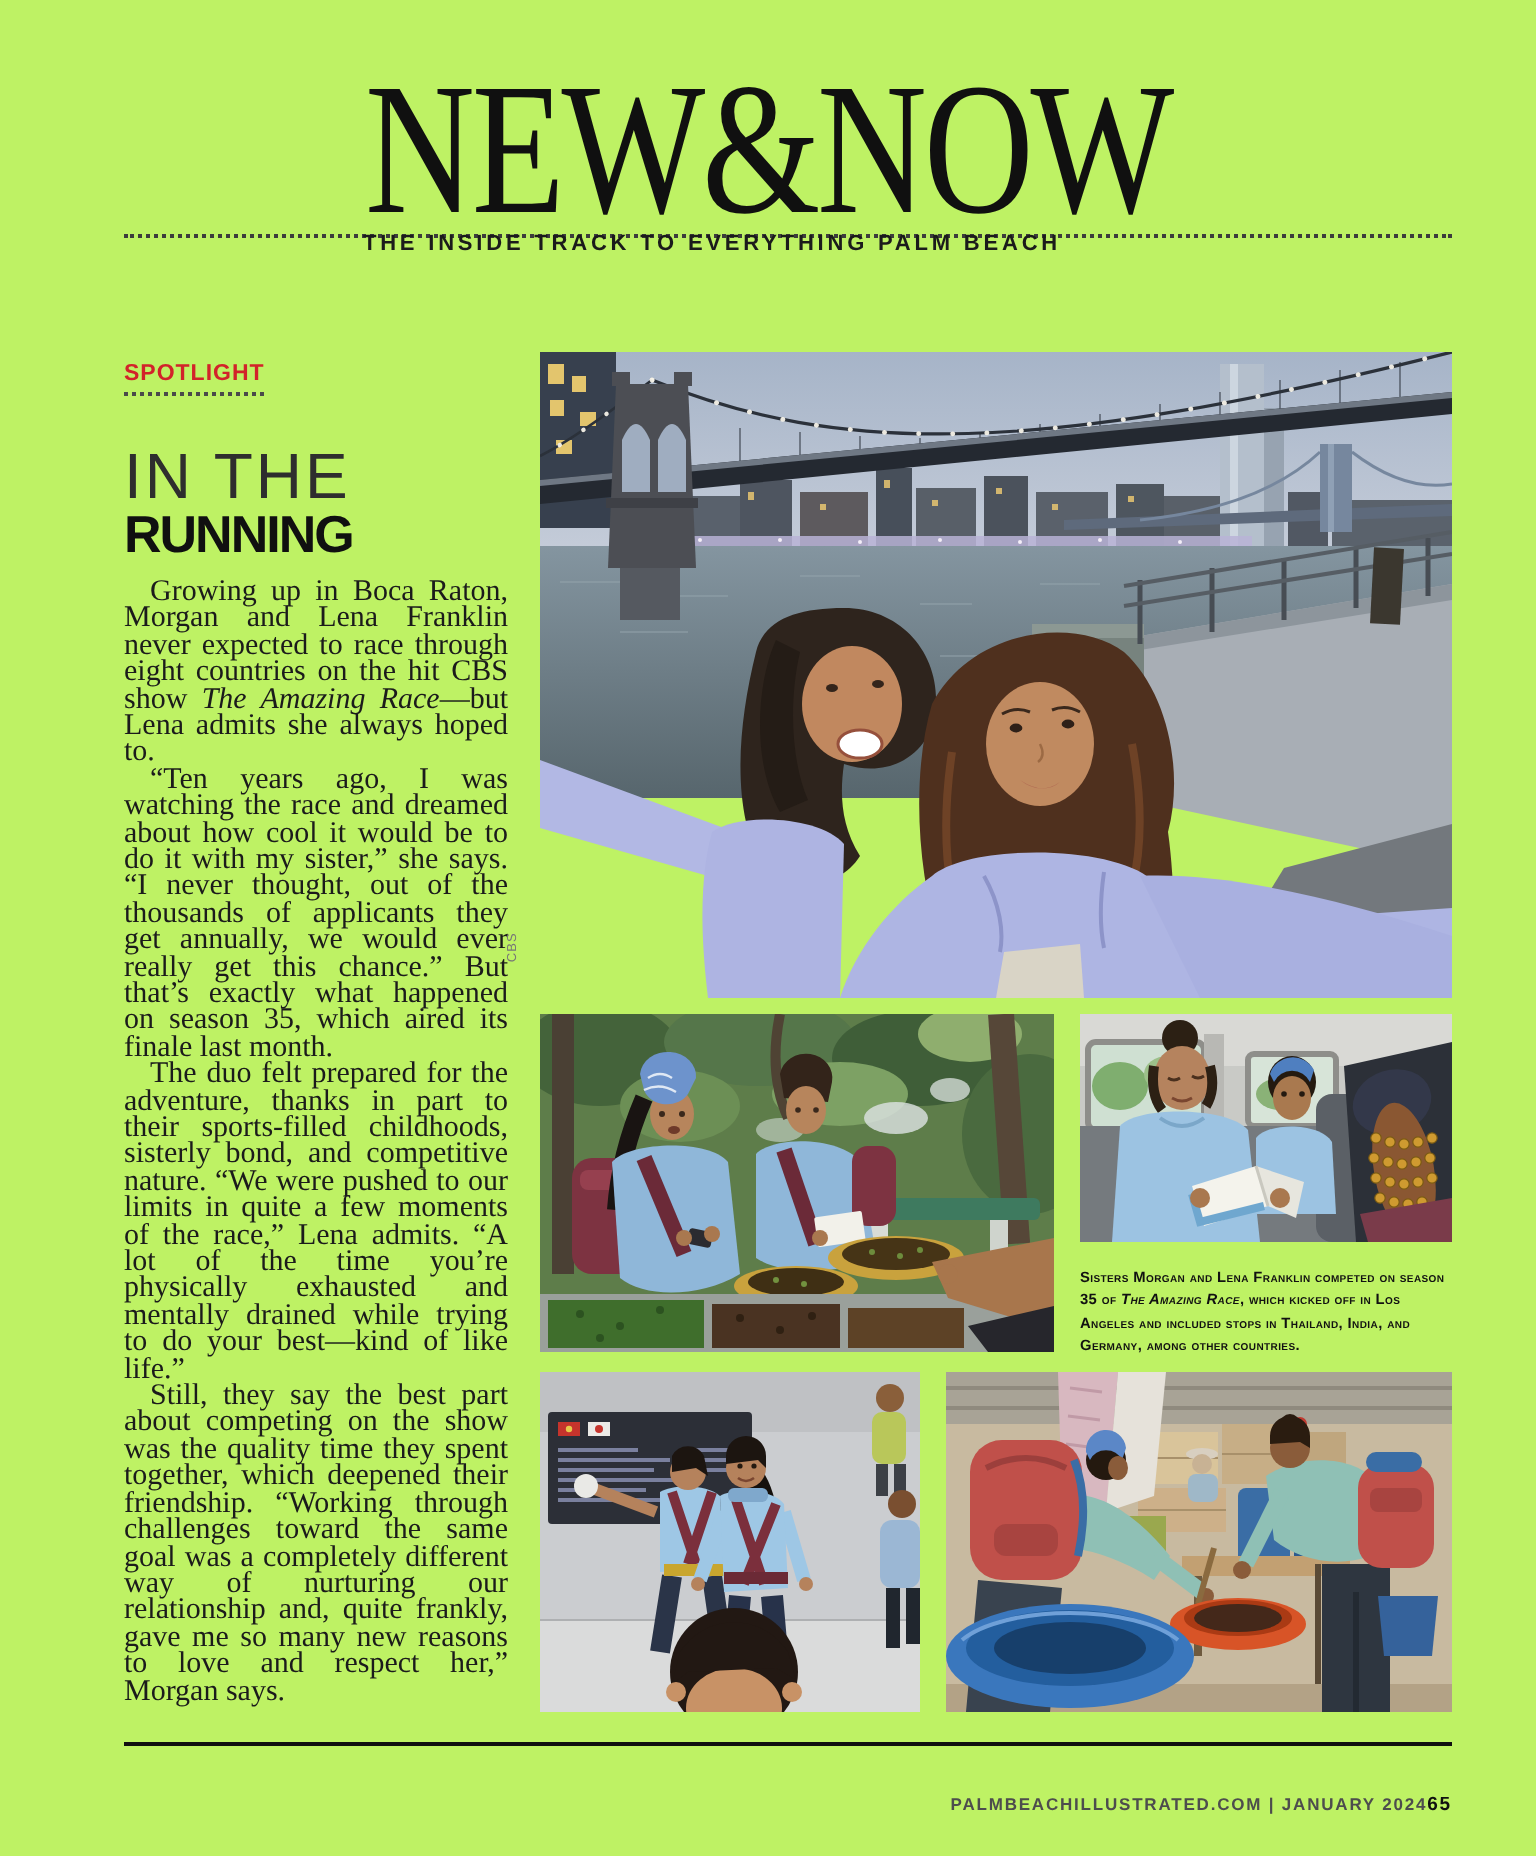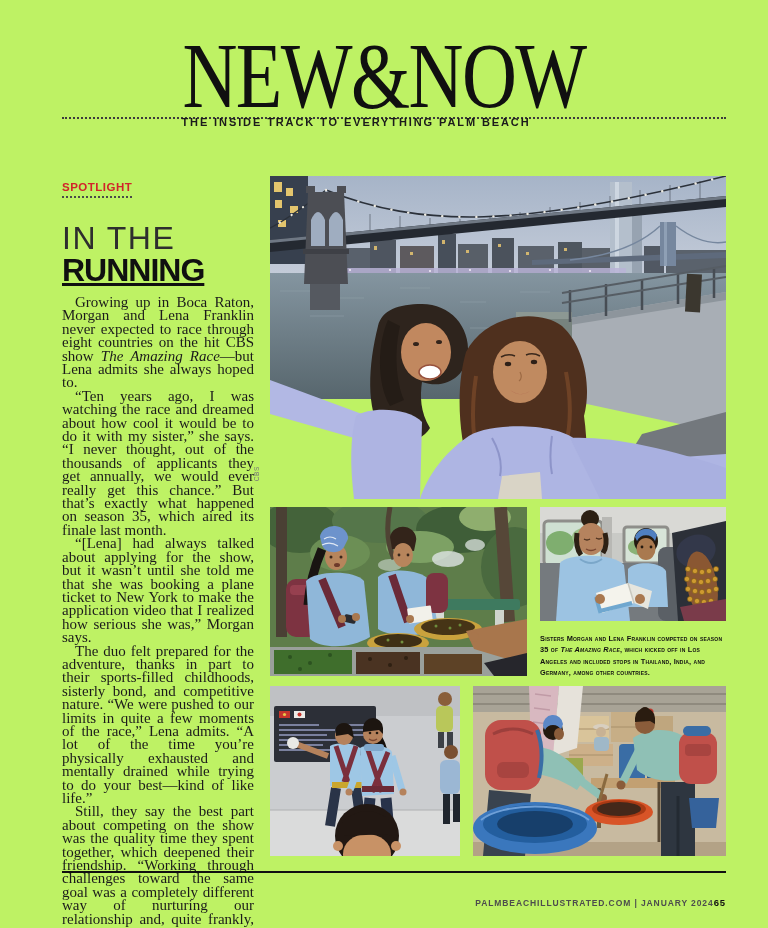--- a/index.html
+++ b/index.html
@@ -13,21 +13,21 @@
   .dotted-rule{position:absolute;top:117px;left:62px;width:664px;border-top:2px dotted #3c3c3c;}
   .tagline{position:absolute;top:116px;left:0;width:712px;text-align:center;
     font-size:11px;font-weight:bold;letter-spacing:1.9px;color:#1b1b1b;}
 
   
   .article-col{position:absolute;left:62px;top:177px;width:192px;}
   .eyebrow{display:inline-block;color:#d2232a;font-size:11.5px;font-weight:bold;
     letter-spacing:.5px;border-bottom:2px dotted #4a4a4a;padding-bottom:3px;}
   .title{margin-top:25px;}
   .title-light{font-size:32px;font-weight:400;letter-spacing:1.5px;color:#2e2e2e;line-height:.98;}
-  .title-bold{font-size:32px;font-weight:800;letter-spacing:-1px;color:#101010;line-height:1.02;text-decoration:underline;}
+  .title-bold{font-size:26px;font-weight:800;letter-spacing:-1px;color:#101010;line-height:1.02;}
   .body-text{margin-top:9px;font-family:"Liberation Serif",serif;font-size:15px;
     line-height:13.4px;color:#1b1b1b;text-align:justify;}
   .body-text p{margin:0;text-indent:13px;}
   .body-text em{font-style:italic;}
 
   
   .photos{position:absolute;left:270px;top:176px;width:456px;height:682px;}
   .ph{position:absolute;display:block;}
   .ph svg{display:block;}
   .photo-main{top:0;left:0;}
@@ -61,21 +61,20 @@
 
   <div class="article-col">
     <div class="eyebrow">SPOTLIGHT</div>
     <div class="title">
       <div class="title-light">IN THE</div>
       <div class="title-bold">RUNNING</div>
     </div>
     <div class="body-text">
         <p><span>Growing up in Boca Raton, Morgan and Lena Franklin never expected to race through eight countries on the hit CBS show </span><em>The Amazing Race</em><span>—but Lena admits she always hoped to.</span></p>
         <p><span>“Ten years ago, I was watching the race and dreamed about how cool it would be to do it with my sister,” she says. “I never thought, out of the thousands of applicants they get annually, we would ever really get this chance.” But that’s exactly what happened on season 35, which aired its finale last month.</span></p>
-        <p><span>“[Lena] had always talked about applying for the show, but it wasn’t until she told me that she was booking a plane ticket to New York to make the application video that I realized how serious she was,” Morgan says.</span></p>
         <p><span>The duo felt prepared for the adventure, thanks in part to their sports-filled childhoods, sisterly bond, and competitive nature. “We were pushed to our limits in quite a few moments of the race,” Lena admits. “A lot of the time you’re physically exhausted and mentally drained while trying to do your best—kind of like life.”</span></p>
         <p><span>Still, they say the best part about competing on the show was the quality time they spent together, which deepened their friendship. “Working through challenges toward the same goal was a completely different way of nurturing our relationship and, quite frankly, gave me so many new reasons to love and respect her,” Morgan says.</span></p>
       </div>
   </div>
 
   <span class="credit">CBS</span>
 
   <div class="photos">
 
     <div class="ph photo-main">

